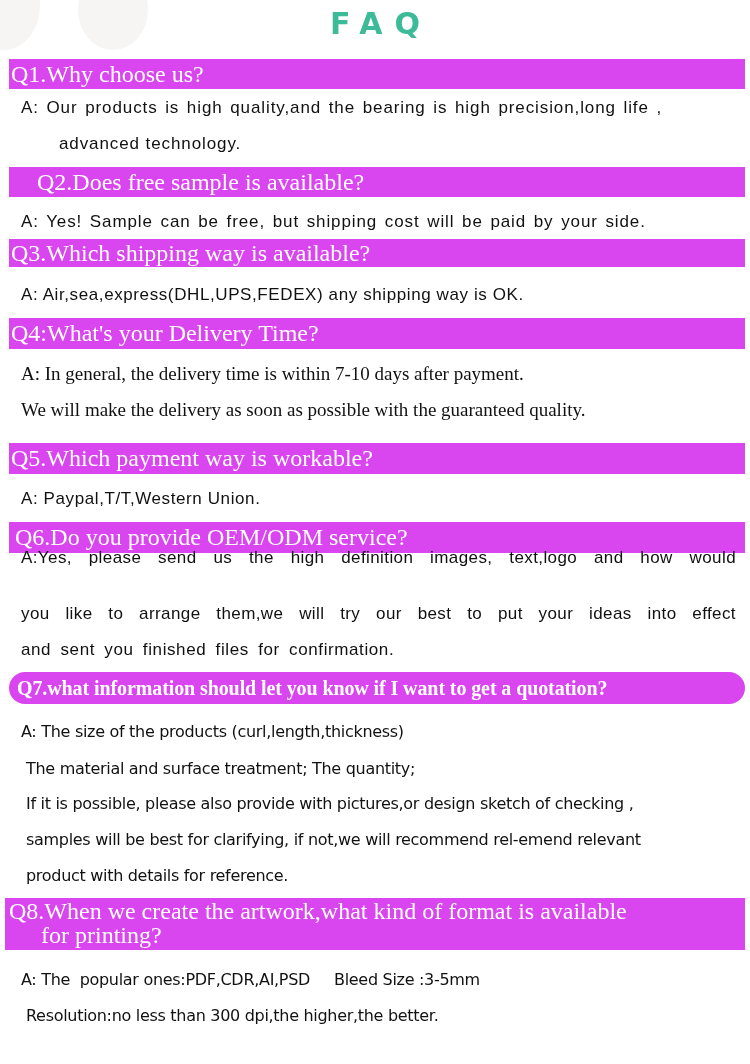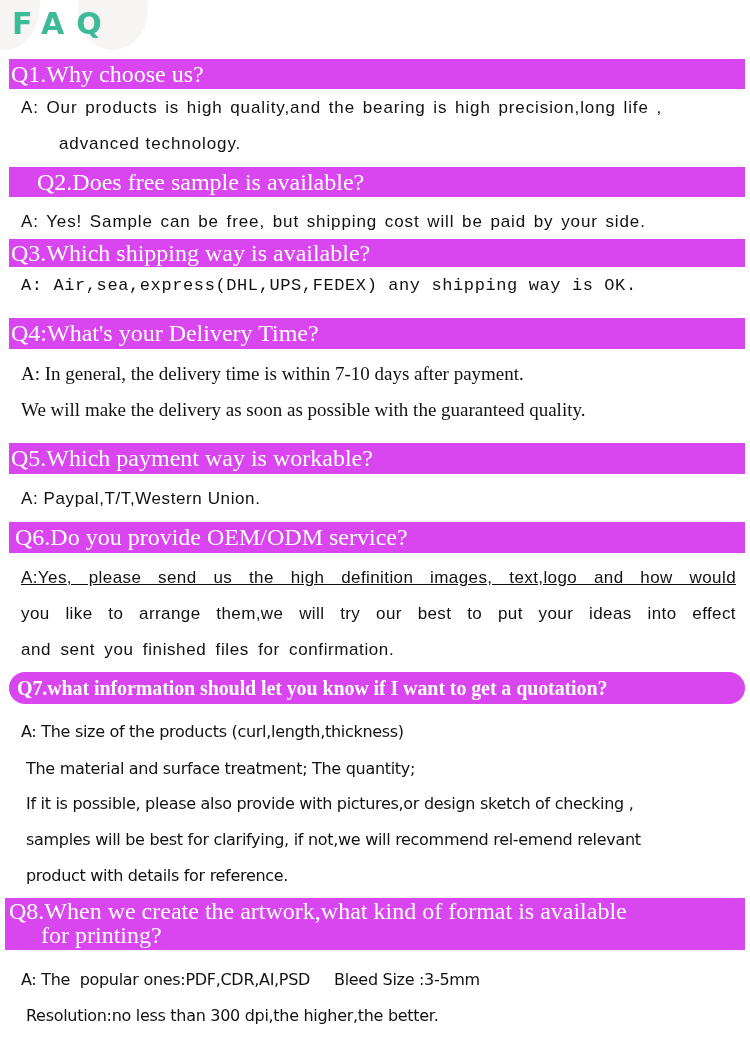--- a/index.html
+++ b/index.html
@@ -4,21 +4,21 @@
   <style>
     html, body { margin: 0; padding: 0; }
     body {
       width: 750px; height: 1064px; background: #ffffff; position: relative; overflow: hidden;
       font-family: "Liberation Sans", sans-serif; color: #111;
     }
     .deco {
       position: absolute; border-radius: 50%; background: #f7f4f4;
     }
     .title {
-      position: absolute; left: 0; width: 750px; top: 6px; 
+      position: absolute; left: 0; width: 750px; top: 6px; text-align: center;
       font-family: "DejaVu Sans", sans-serif; font-weight: bold; font-size: 30px;
       letter-spacing: 12px; color: #3dbb98; padding-left: 12px; box-sizing: border-box;
     }
     .qbar {
       position: absolute; left: 9px; width: 736px; background: #d946ef;
       color: #ffffff; font-family: "Liberation Serif", "DejaVu Serif", serif;
       font-size: 24px; line-height: 30px; padding-left: 2px; box-sizing: border-box;
       white-space: nowrap; overflow: hidden;
     }
     .qbar.q7 { font-size: 20px; font-weight: bold; padding-left: 8px; letter-spacing: -0.1px; }
@@ -44,31 +44,31 @@
 <div class="title">FAQ</div>
 
 <div class="qbar" style="top:59px;height:30px;">Q1.Why choose us?</div>
 <div class="ans narrow" style="top:98px;left:21px;letter-spacing:0.9px;word-spacing:2px;">A:  Our  products  is  high  quality,and  the  bearing  is  high  precision,long  life  ,</div>
 <div class="ans narrow" style="top:134px;left:59px;letter-spacing:0.9px;">advanced  technology.</div>
 
 <div class="qbar" style="top:167px;height:30px;padding-left:28px;">Q2.Does free sample is available?</div>
 <div class="ans narrow" style="top:212px;letter-spacing:0.9px;word-spacing:2px;">A:  Yes!  Sample  can  be  free,  but  shipping  cost  will  be  paid  by  your  side.</div>
 
 <div class="qbar" style="top:239px;height:28px;line-height:28px;">Q3.Which shipping way is available?</div>
-<div class="ans narrow" style="top:276px;letter-spacing:0.6px;font-family:Liberation Mono, monospace;">A:  Air,sea,express(DHL,UPS,FEDEX)  any  shipping  way  is  OK.</div>
+<div class="ans narrow" style="top:285px;letter-spacing:0.6px;">A:  Air,sea,express(DHL,UPS,FEDEX)  any  shipping  way  is  OK.</div>
 
 <div class="qbar" style="top:318px;height:31px;line-height:31px;">Q4:What's your Delivery Time?</div>
 <div class="ans serif" style="top:363px;">A:  In general, the delivery time is within 7-10 days after payment.</div>
 <div class="ans serif" style="top:399px;">We will make the delivery as soon as possible with the guaranteed quality.</div>
 
 <div class="qbar" style="top:443px;height:31px;line-height:31px;font-family:Liberation Serif, serif;">Q5.Which payment way is workable?</div>
 <div class="ans narrow" style="top:489px;letter-spacing:0.6px;">A:  Paypal,T/T,Western  Union.</div>
 
 <div class="qbar" style="top:522px;height:31px;line-height:31px;padding-left:6px;">Q6.Do you provide OEM/ODM service?</div>
-<div class="justify" style="top:568px;text-decoration:underline;">A:Yes, please send us the high definition images, text,logo and how would</div>
+<div class="justify" style="top:548px;">A:Yes, please send us the high definition images, text,logo and how would</div>
 <div class="justify" style="top:604px;">you like to arrange them,we will try our best to put your ideas into effect</div>
 <div class="ans narrow" style="top:640px;letter-spacing:0.6px;word-spacing:4px;">and sent you finished files for confirmation.</div>
 
 <div class="qbar q7" style="top:672px;height:32px;line-height:32px;border-radius:16px;">Q7.what information should let you know if I want to get a quotation?</div>
 <div class="ans sans2" style="top:722px;">A: The size of the  products (curl,length,thickness)</div>
 <div class="ans sans2" style="top:759px;left:26px;">The material and surface treatment;  The quantity;</div>
 <div class="ans sans2" style="top:794px;left:26px;">If it is possible, please also provide with pictures,or design sketch of checking ,</div>
 <div class="ans sans2" style="top:830px;left:26px;">samples will be best for clarifying, if not,we will recommend rel-emend relevant</div>
 <div class="ans sans2" style="top:866px;left:26px;">product with details for reference.</div>
 

